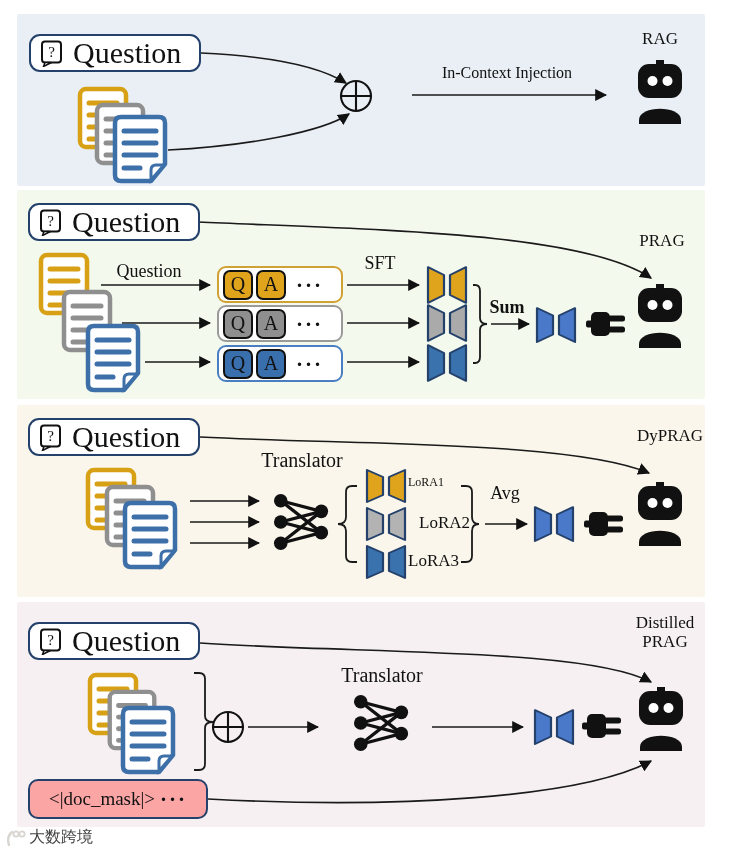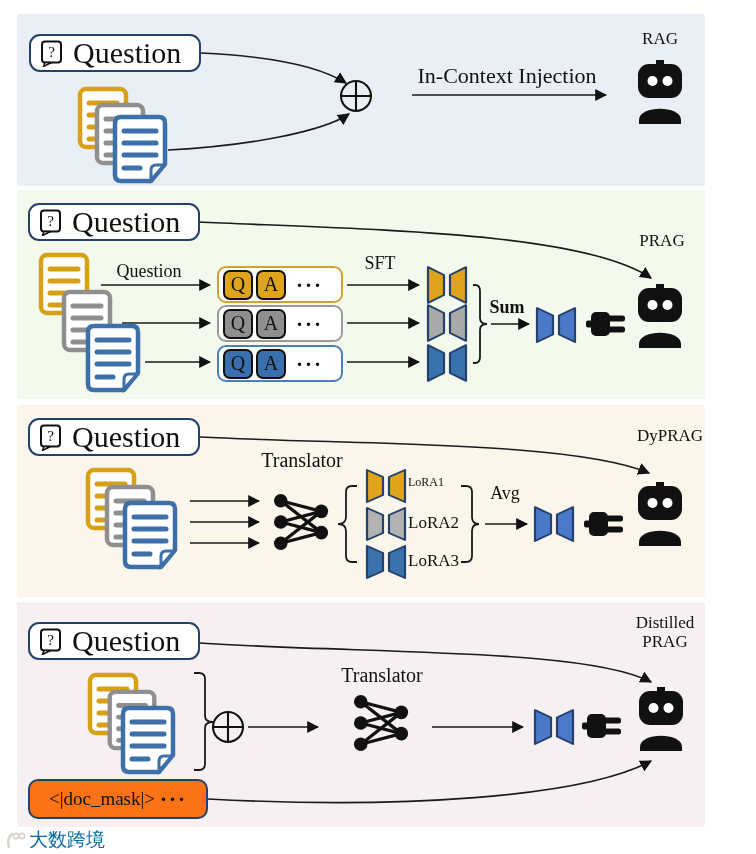--- a/index.html
+++ b/index.html
@@ -18,26 +18,26 @@
   .qbox .qlabel{font-size:30px;line-height:1;}
   .lab{position:absolute;text-align:center;font-size:18px;line-height:1.1;}
   .lab-big{font-size:20px;}
   .lab-model{font-size:17px;}
   .qa-row{position:absolute;box-sizing:border-box;width:126px;height:37px;background:#fff;
           border-radius:9px;display:flex;align-items:center;padding-left:4px;gap:3px;}
   .qa-chip{box-sizing:border-box;width:30px;height:30px;border:2.2px solid #111;
            border-radius:7px;display:flex;align-items:center;justify-content:center;
            font-size:20px;}
   .dots{font-weight:700;font-size:21px;letter-spacing:2px;margin-left:7px;line-height:0;}
-  .maskbox{position:absolute;box-sizing:border-box;width:180px;height:40px;background:#f97316;
+  .maskbox{position:absolute;box-sizing:border-box;width:180px;height:40px;background:#fca5a5;
            border:2.4px solid #24416b;border-radius:10px;display:flex;align-items:center;
            justify-content:center;font-size:19px;}
   .maskbox .dots{margin-left:5px;}
   .watermark{position:absolute;left:4px;top:827px;display:flex;align-items:center;gap:3px;
-             color:#0369a1;font-size:19px;font-family:"DejaVu Sans", sans-serif;}
+             color:#404040;font-size:16px;font-family:"DejaVu Sans", sans-serif;}
   svg text{font-family:"Liberation Serif", serif;}
 </style>
 </head>
 <body>
 
 <svg width="0" height="0" style="position:absolute" aria-hidden="true">
   <defs>
     <marker id="ah" viewBox="0 0 10 10" refX="9" refY="5" markerWidth="7.5" markerHeight="7.5" orient="auto-start-reverse">
       <path d="M0,0 L10,5 L0,10 Z" fill="#111"></path>
     </marker>
@@ -90,21 +90,21 @@
         <path d="M39,66 V56 Q39,51 44,51 H52 Z" fill="#fff" stroke="#3d6fa8" stroke-width="3"></path>
         <g stroke="#3d6fa8" stroke-width="5" stroke-linecap="round">
           <line x1="12" y1="17" x2="44" y2="17"></line>
             <line x1="12" y1="29" x2="44" y2="29"></line>
           <line x1="12" y1="41" x2="44" y2="41"></line>
             <line x1="12" y1="54" x2="28" y2="54"></line>
         </g>
       </svg>
     </div>
 
-    <div class="lab lab-big" style="left:390px;top:50px;width:200px;font-size:22px;">In-Context Injection</div>
+    <div class="lab lab-big" style="left:390px;top:50px;width:200px;font-size:16px;">In-Context Injection</div>
     <div class="lab lab-model" style="left:612px;top:16px;width:62px;">RAG</div>
 
     <svg class="abs" style="left:620px;top:46px" width="46" height="64" viewBox="0 0 46 64">
       <rect x="19" y="0" width="8" height="7" fill="#111"></rect>
       <rect x="1" y="4" width="44" height="34" rx="11" fill="#111"></rect>
       <circle cx="15.5" cy="21" r="5" fill="#fff"></circle>
         <circle cx="30.5" cy="21" r="5" fill="#fff"></circle>
       <path d="M2,64 V60 C2,45 44,45 44,60 V64 Z" fill="#111"></path>
     </svg>
   </div>
@@ -295,21 +295,21 @@
     <svg class="abs" style="left:348px;top:101px" width="42" height="36" viewBox="0 0 42 46" preserveAspectRatio="none">
       <path d="M2,2.5 L18,11.5 L18,34.5 L2,43.5 Z" fill="#b3b3b3" stroke="#24416b" stroke-width="2.2" stroke-linejoin="round"></path>
       <path d="M40,2.5 L24,11.5 L24,34.5 L40,43.5 Z" fill="#b3b3b3" stroke="#24416b" stroke-width="2.2" stroke-linejoin="round"></path>
     </svg>
     <svg class="abs" style="left:348px;top:139px" width="42" height="36" viewBox="0 0 42 46" preserveAspectRatio="none">
       <path d="M2,2.5 L18,11.5 L18,34.5 L2,43.5 Z" fill="#3a72ad" stroke="#24416b" stroke-width="2.2" stroke-linejoin="round"></path>
       <path d="M40,2.5 L24,11.5 L24,34.5 L40,43.5 Z" fill="#3a72ad" stroke="#24416b" stroke-width="2.2" stroke-linejoin="round"></path>
     </svg>
 
     <div class="lab" style="left:391px;top:71px;width:58px;font-size:12px;text-align:left;">LoRA1</div>
-    <div class="lab" style="left:391px;top:109px;width:58px;font-size:17px;text-align:left;">LoRA2</div>
+    <div class="lab" style="left:402px;top:109px;width:58px;font-size:17px;text-align:left;">LoRA2</div>
     <div class="lab" style="left:391px;top:147px;width:58px;font-size:17px;text-align:left;">LoRA3</div>
 
     <div class="lab" style="left:462px;top:79px;width:52px;">Avg</div>
 
     <svg class="abs" style="left:516px;top:100px" width="42" height="38" viewBox="0 0 42 46" preserveAspectRatio="none">
       <path d="M2,2.5 L18,11.5 L18,34.5 L2,43.5 Z" fill="#4a79ca" stroke="#24416b" stroke-width="2.2" stroke-linejoin="round"></path>
       <path d="M40,2.5 L24,11.5 L24,34.5 L40,43.5 Z" fill="#4a79ca" stroke="#24416b" stroke-width="2.2" stroke-linejoin="round"></path>
     </svg>
     <svg class="abs" style="left:567px;top:104px" width="40" height="30" viewBox="0 0 40 30">
       <rect x="0" y="11.5" width="8" height="7" rx="2" fill="#111"></rect>

